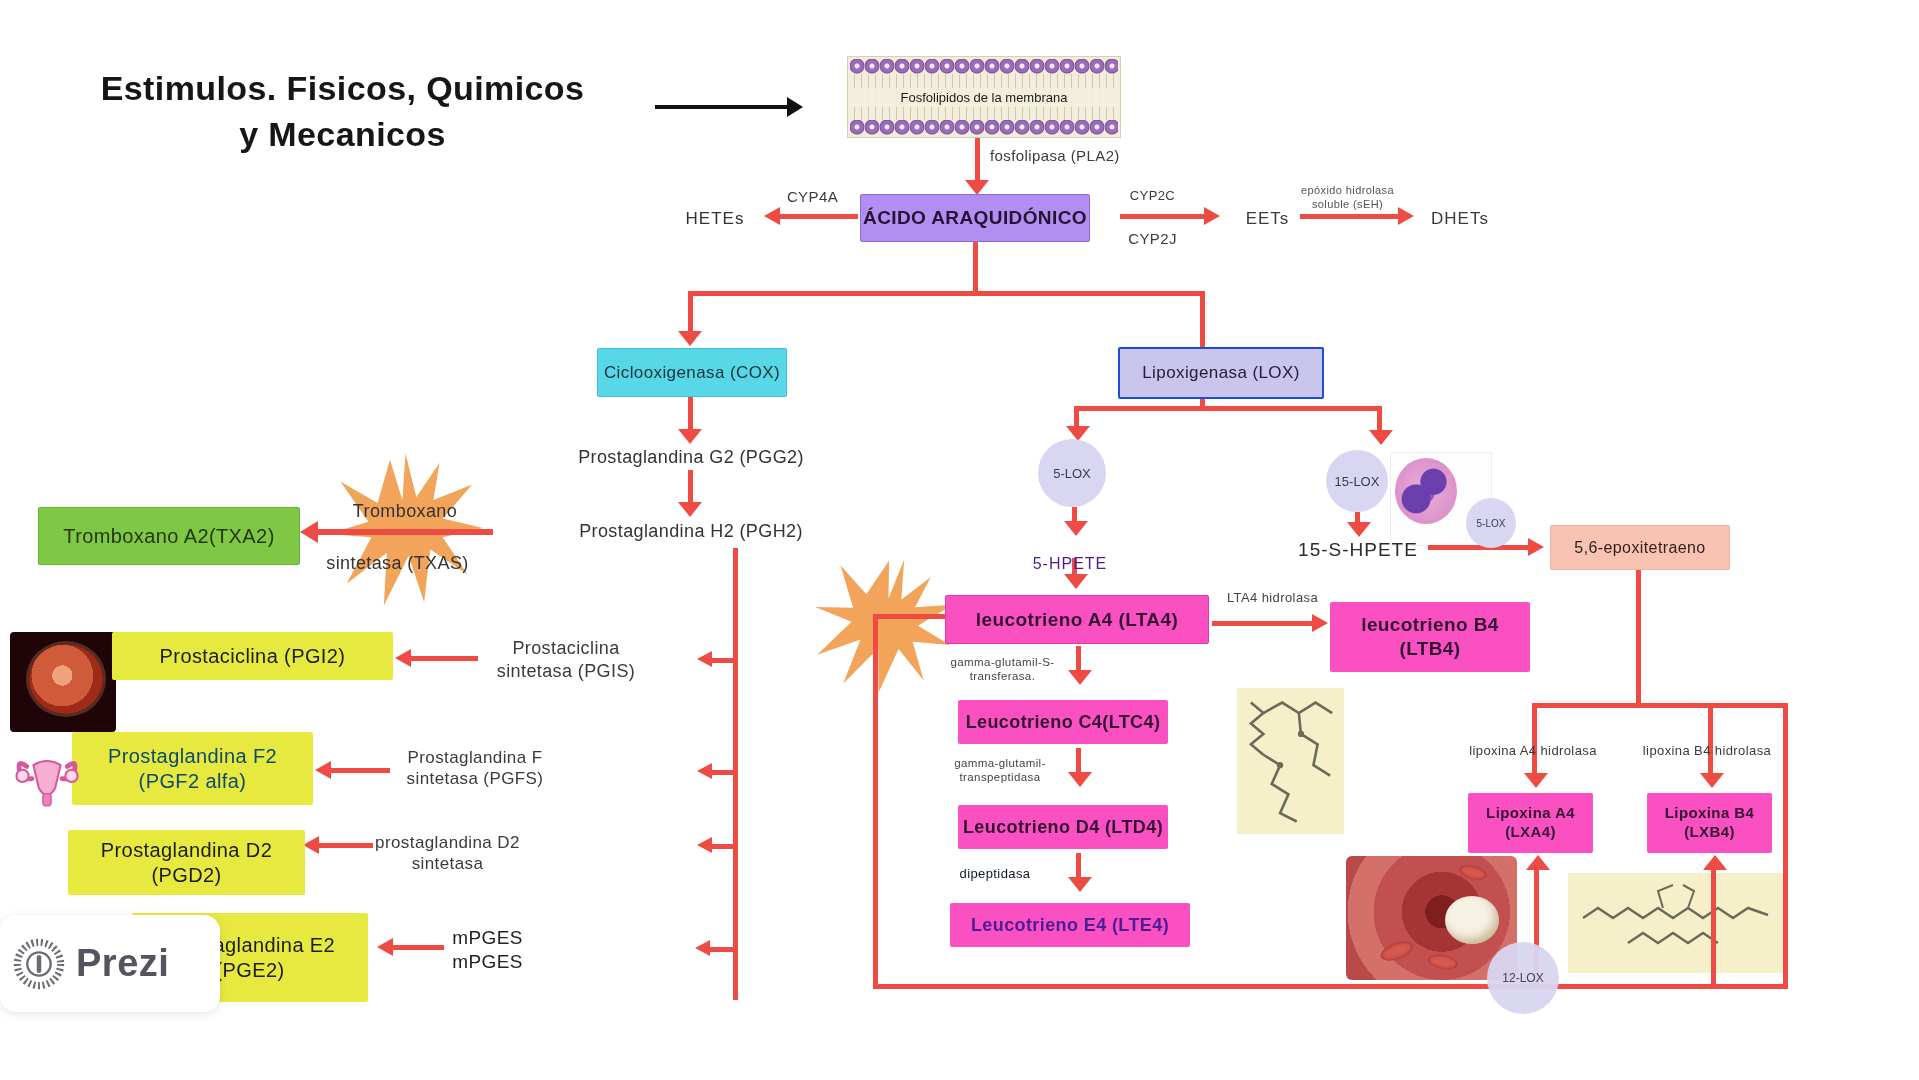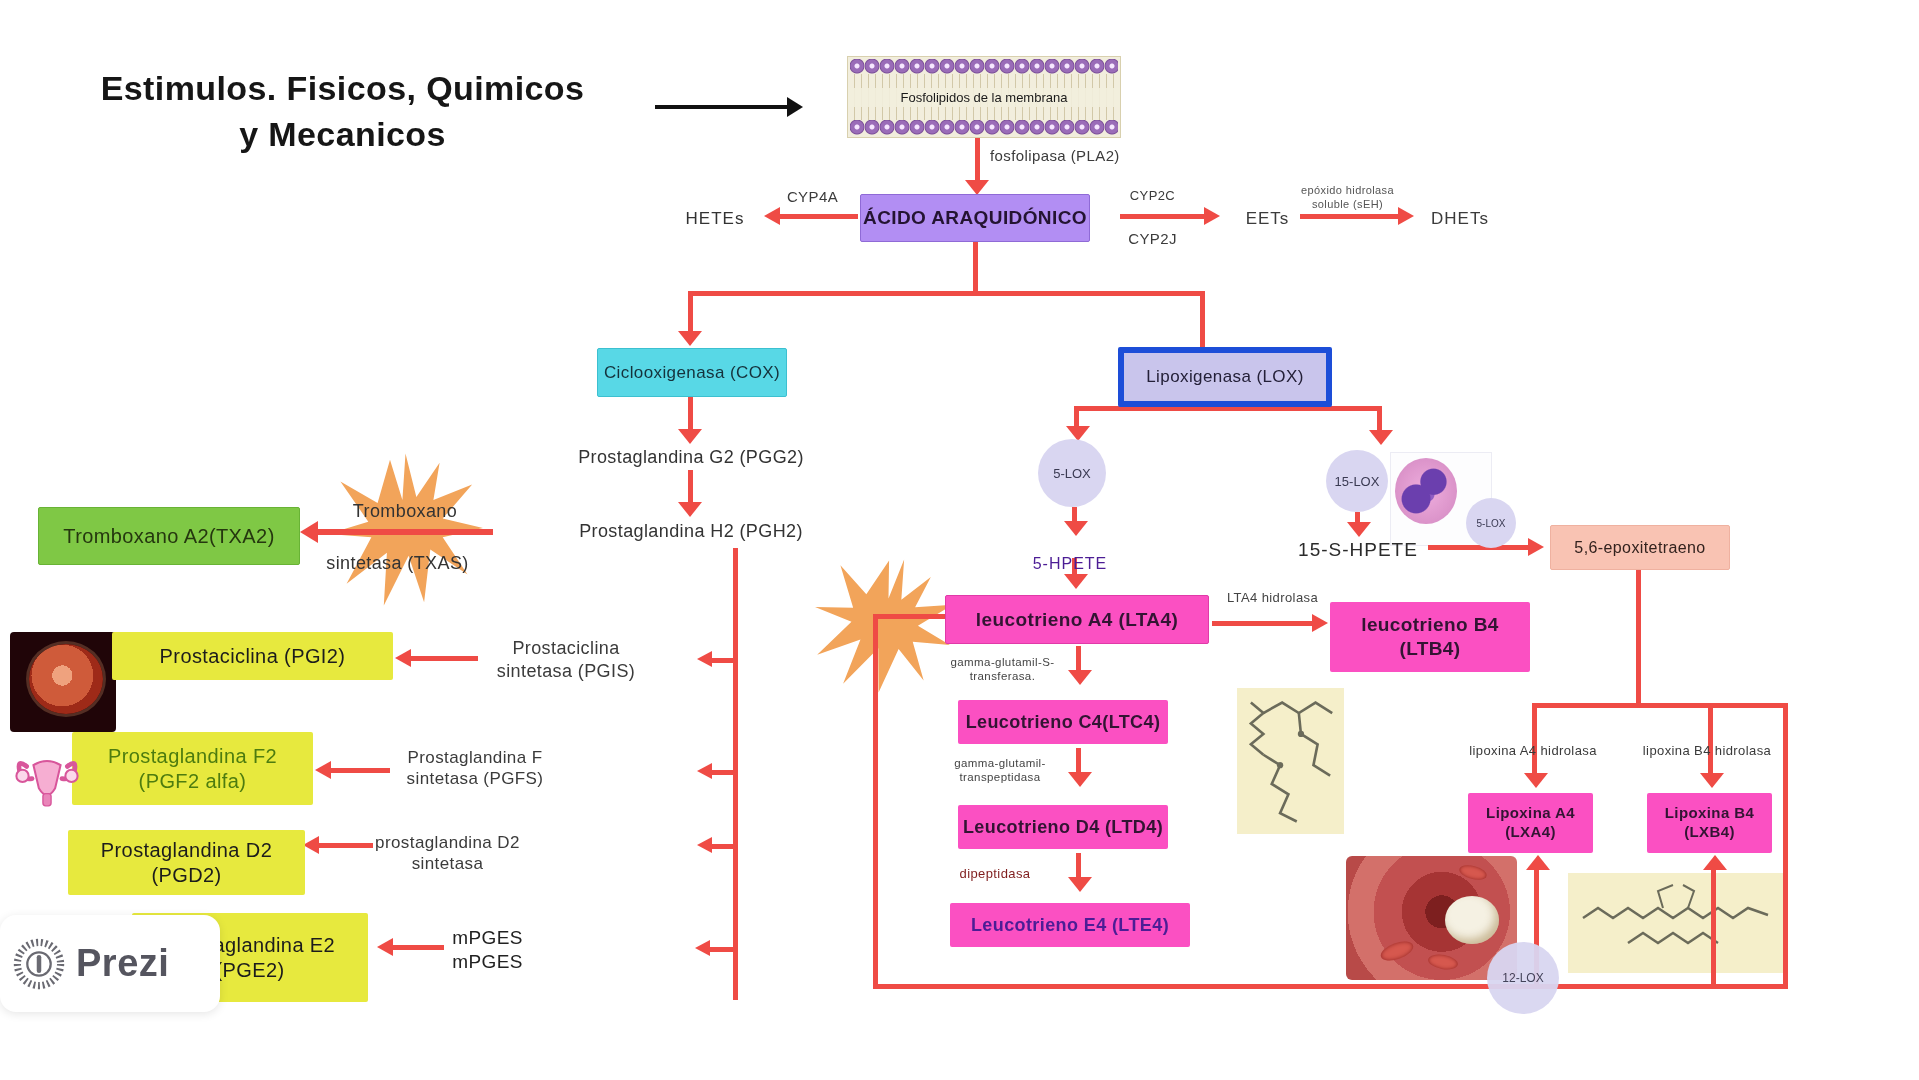--- a/index.html
+++ b/index.html
@@ -94,21 +94,21 @@
   <div class="ah right" style="left:1398px;top:207px;"></div>
   <div class="lbl" style="left:1415px;top:208px;width:90px;font-size:17px;letter-spacing:1px;">DHETs</div>
 
   <div class="vl" style="left:973px;top:240px;height:53px;"></div>
   <div class="hl" style="left:688px;top:291px;width:517px;"></div>
   <div class="vl" style="left:688px;top:291px;height:42px;"></div>
   <div class="ah down" style="left:678px;top:331px;"></div>
   <div class="vl" style="left:1200px;top:291px;height:56px;"></div>
 
   <div class="box" style="left:597px;top:348px;width:188px;height:47px;background:#58d8e6;border:1px solid #3cc0d0;font-size:17px;color:#15323c;font-weight:500;">Ciclooxigenasa (COX)</div>
-  <div class="box" style="left:1118px;top:347px;width:202px;height:48px;background:#c9c5ec;border:6px solid #1d4ed8;font-size:17px;color:#242038;font-weight:500;">Lipoxigenasa (LOX)</div>
+  <div class="box" style="left:1118px;top:347px;width:202px;height:48px;background:#c9c5ec;border:2px solid #1d4ed8;font-size:17px;color:#242038;font-weight:500;">Lipoxigenasa (LOX)</div>
 
   <div class="vl" style="left:688px;top:395px;height:36px;"></div>
   <div class="ah down" style="left:678px;top:429px;"></div>
   <div class="lbl" style="left:566px;top:446px;width:250px;font-size:18px;color:#333;">Prostaglandina G2 (PGG2)</div>
   <div class="vl" style="left:688px;top:470px;height:34px;"></div>
   <div class="ah down" style="left:678px;top:502px;"></div>
   <div class="lbl" style="left:566px;top:520px;width:250px;font-size:18px;color:#333;">Prostaglandina H2 (PGH2)</div>
 
   <div class="vl" style="left:733px;top:548px;height:452px;"></div>
 
@@ -137,21 +137,21 @@
   </div>
 
   <div class="hl" style="left:712px;top:770px;width:23px;"></div>
   <div class="ah left" style="left:697px;top:763px;border-top-width:8px;border-bottom-width:8px;border-right-width:15px;"></div>
   <div class="lbl" style="left:385px;top:747px;width:180px;font-size:17px;">
     <div>Prostaglandina F</div>
     <div>sintetasa (PGFS)</div>
   </div>
   <div class="hl" style="left:330px;top:768px;width:60px;"></div>
   <div class="ah left" style="left:315px;top:761px;"></div>
-  <div class="box" style="left:72px;top:732px;width:241px;height:73px;background:#e7e93e;font-size:20px;color:#4d7c0f;">
+  <div class="box" style="left:72px;top:732px;width:241px;height:73px;background:#e7e93e;font-size:20px;color:#0c4a6e;">
     <div>Prostaglandina F2</div>
     <div>(PGF2 alfa)</div>
   </div>
   <div class="img" style="left:13px;top:745px;width:68px;height:70px;z-index:6;">
     <svg viewBox="0 0 100 100" width="100%" height="100%">
       <path d="M20,30 Q5,18 10,38 Q13,50 28,48" fill="none" stroke="#d8569b" stroke-width="7" stroke-linecap="round"></path>
       <path d="M80,30 Q95,18 90,38 Q87,50 72,48" fill="none" stroke="#d8569b" stroke-width="7" stroke-linecap="round"></path>
       <circle cx="14" cy="44" r="9" fill="#fbd9ea" stroke="#d8569b" stroke-width="3"></circle>
       <circle cx="86" cy="44" r="9" fill="#fbd9ea" stroke="#d8569b" stroke-width="3"></circle>
       <path d="M30,28 Q50,16 70,28 L62,62 Q56,72 50,72 Q44,72 38,62 Z" fill="#f6aed2" stroke="#d8569b" stroke-width="3"></path>
@@ -248,21 +248,21 @@
   <div class="box" style="left:958px;top:700px;width:210px;height:44px;background:#fb50c2;font-size:18px;font-weight:600;color:#331433;">Leucotrieno C4(LTC4)</div>
 
   <div class="lbl" style="left:930px;top:756px;width:140px;font-size:11.5px;color:#444;">
     <div>gamma-glutamil-</div>
     <div>transpeptidasa</div>
   </div>
   <div class="vl" style="left:1076px;top:748px;height:26px;"></div>
   <div class="ah down" style="left:1068px;top:772px;"></div>
   <div class="box" style="left:958px;top:805px;width:210px;height:44px;background:#fb50c2;font-size:18px;font-weight:600;color:#331433;">Leucotrieno D4 (LTD4)</div>
 
-  <div class="lbl" style="left:940px;top:866px;width:110px;font-size:13px;color:#7f1d1d;">dipeptidasa</div>
+  <div class="lbl" style="left:940px;top:866px;width:110px;font-size:13px;color:#0f172a;">dipeptidasa</div>
   <div class="vl" style="left:1076px;top:853px;height:26px;"></div>
   <div class="ah down" style="left:1068px;top:877px;"></div>
   <div class="box" style="left:950px;top:903px;width:240px;height:44px;background:#fb50c2;font-size:18px;font-weight:600;color:#4c1d95;">Leucotrieno E4 (LTE4)</div>
 
   <div class="chem" style="left:1237px;top:688px;width:107px;height:146px;">
     <svg viewBox="0 0 100 140" width="100%" height="100%">
       <polyline points="12,14 24,24 12,34 24,44 12,54 24,64" fill="none" stroke="#6b6b5a" stroke-width="2.5"></polyline>
       <polyline points="24,24 42,14 58,24 74,14 90,24" fill="none" stroke="#6b6b5a" stroke-width="2.5"></polyline>
       <polyline points="24,64 40,74 32,92 48,102 40,120 56,128" fill="none" stroke="#6b6b5a" stroke-width="2.5"></polyline>
       <polyline points="58,24 60,44 76,54 72,74 88,84" fill="none" stroke="#6b6b5a" stroke-width="2.5"></polyline>

